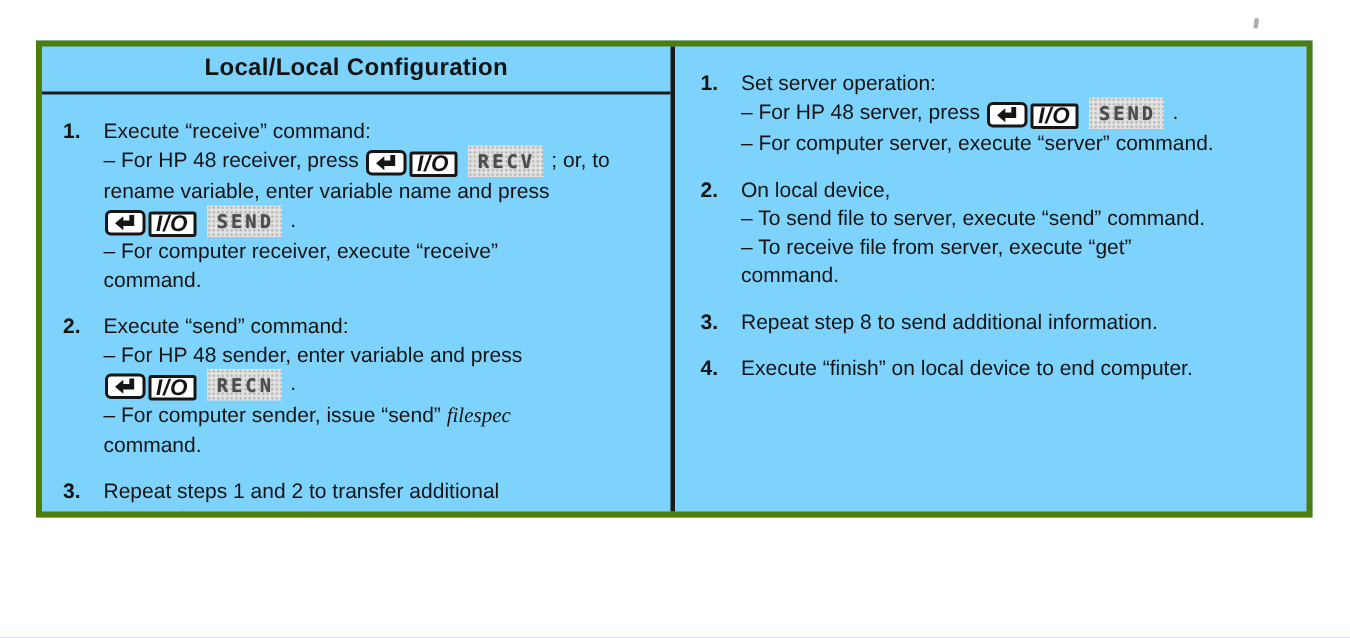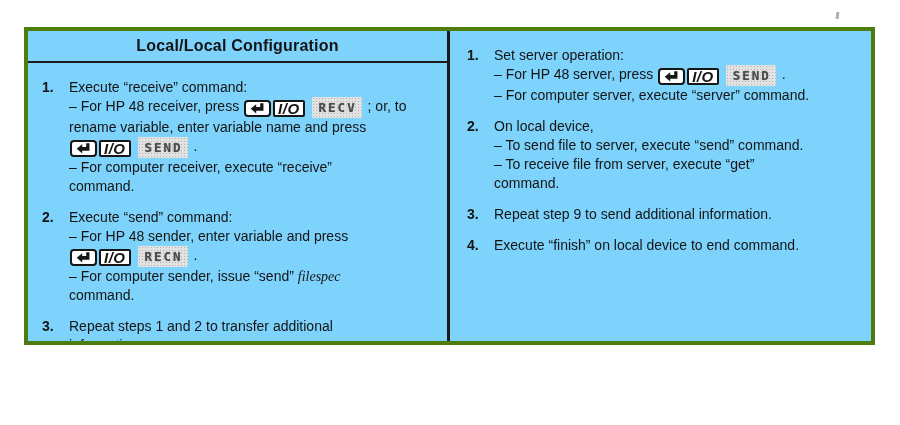--- a/index.html
+++ b/index.html
@@ -156,23 +156,23 @@
     <path d="M2 8 L8.5 2.5 L8.5 5.8 L13.2 5.8 L13.2 1.5 L17 1.5 L17 10.2 L8.5 10.2 L8.5 13.5 Z" fill="#161616"></path>
   </svg>
 </span><span class="key io-key">I/O</span><span class="menu-label">SEND</span> .<br>– For computer server, execute “server” command.</div>
           </div>
           <div class="step">
             <div class="step-num">2.</div>
             <div class="step-text">On local device,<br>– To send file to server, execute “send” command.<br>– To receive file from server, execute “get”<br>command.</div>
           </div>
           <div class="step">
             <div class="step-num">3.</div>
-            <div class="step-text">Repeat step 9 to send additional information.</div>
+            <div class="step-text">Repeat step 8 to send additional information.</div>
           </div>
           <div class="step">
             <div class="step-num">4.</div>
-            <div class="step-text">Execute “finish” on local device to end command.</div>
+            <div class="step-text">Execute “finish” on local device to end computer.</div>
           </div>
         </div>
     </div>
 
   </div>
 </div>
 
 </body></html>

